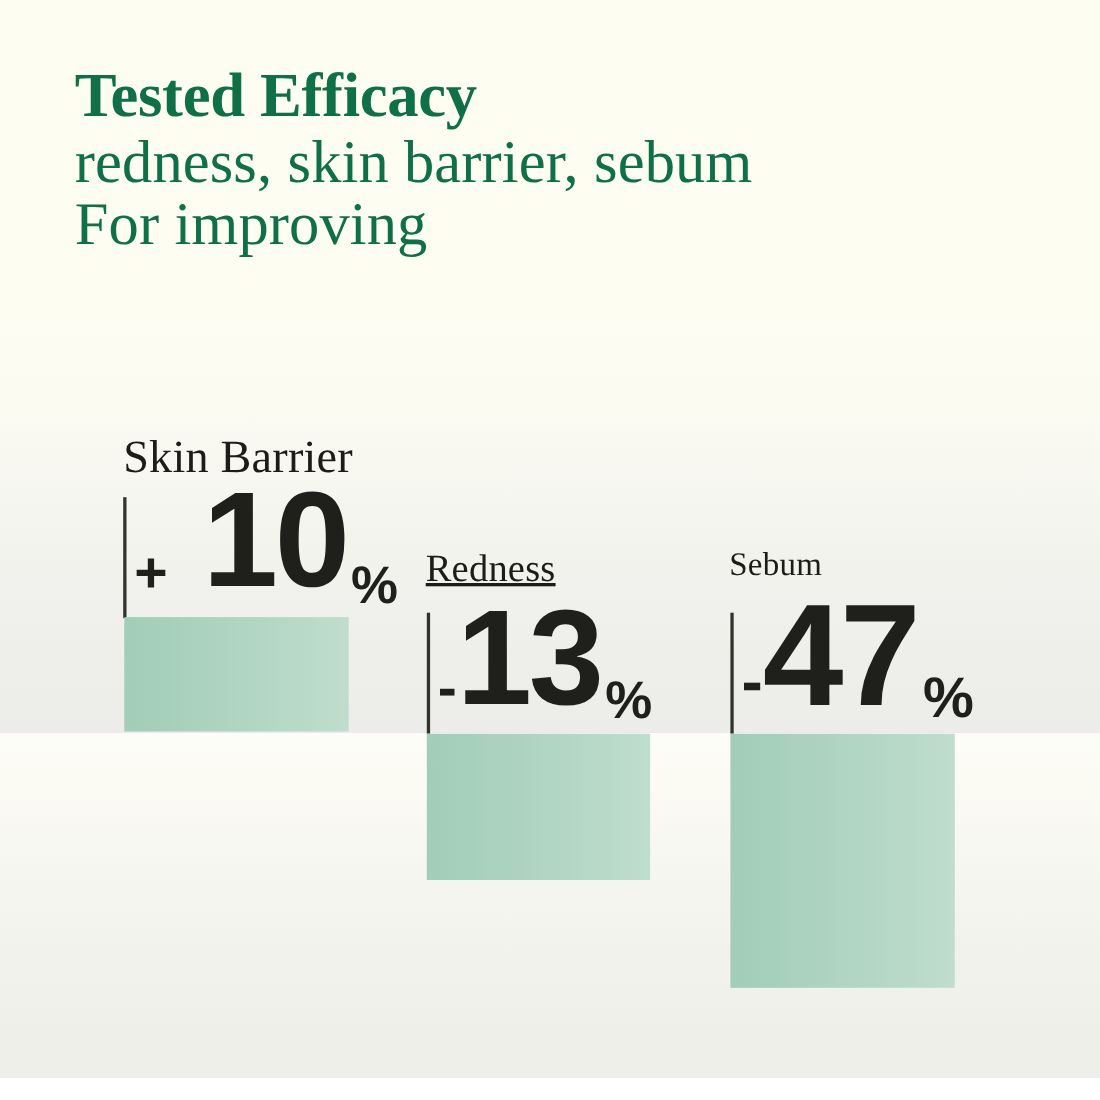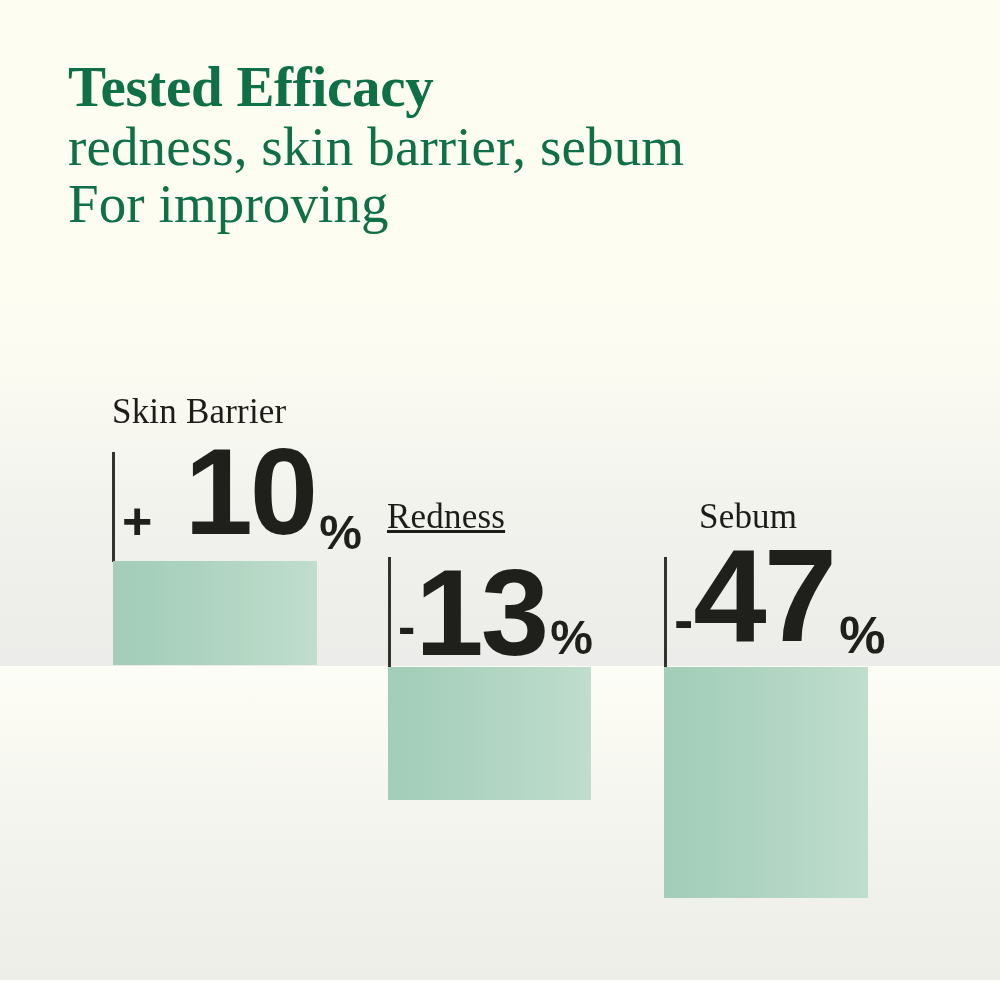--- a/index.html
+++ b/index.html
@@ -152,51 +152,51 @@
   <div class="headline">
     <span class="headline-line bold">Tested Efficacy</span>
     <span class="headline-line reg">redness, skin barrier, sebum</span>
     <span class="headline-line reg">For improving</span>
   </div>
 
   <div class="chart">
 
     <div class="bar-group">
 
-      <div class="metric-label" style="left:112px; top:392px; font-size:35px;">Skin Barrier</div>
+      <div class="metric-label" style="left:112px; top:392px; font-size:42px;">Skin Barrier</div>
 
       <div class="tick-line" style="left:112px; top:452px; height:110px;"></div>
 
       <div class="value" style="left:122px; top:455px; height:106px;">
         <span class="sign" style="font-size:52px; padding-bottom:14px;">+</span>
         <span class="num" style="font-size:123px; padding-bottom:16px;margin-left:32px;">10</span>
         <span class="pct" style="font-size:48px; padding-bottom:4px; padding-left:4px;">%</span>
       </div>
 
       <div class="bar" style="left:113px; top:561px; width:204px; height:104px;"></div>
     </div>
 
     <div class="bar-group">
 
       <div class="metric-label" style="left:387px; top:497px; font-size:35px;text-decoration:underline;">Redness</div>
 
       <div class="tick-line" style="left:388px; top:557px; height:110px;"></div>
 
       <div class="value" style="left:398px; top:560px; height:106px;">
         <span class="sign" style="font-size:52px; padding-bottom:14px;">-</span>
-        <span class="num" style="font-size:123px; padding-bottom:0px;">13</span>
+        <span class="num" style="font-size:123px; padding-bottom:14px;">13</span>
         <span class="pct" style="font-size:48px; padding-bottom:4px; padding-left:4px;">%</span>
       </div>
 
       <div class="bar" style="left:388px; top:667px; width:203px; height:133px;"></div>
     </div>
 
     <div class="bar-group">
 
-      <div class="metric-label" style="left:663px; top:497px; font-size:35px;margin-left:36px;">Sebum</div>
+      <div class="metric-label" style="left:663px; top:497px; font-size:30px;">Sebum</div>
 
       <div class="tick-line" style="left:664px; top:557px; height:110px;"></div>
 
       <div class="value" style="left:674px; top:557px; height:108px;">
         <span class="sign" style="font-size:58px; padding-bottom:16px;">-</span>
         <span class="num" style="font-size:132px; padding-bottom:12px;">47</span>
         <span class="pct" style="font-size:52px; padding-bottom:4px; padding-left:5px;">%</span>
       </div>
 
       <div class="bar" style="left:664px; top:667px; width:204px; height:231px;"></div>

